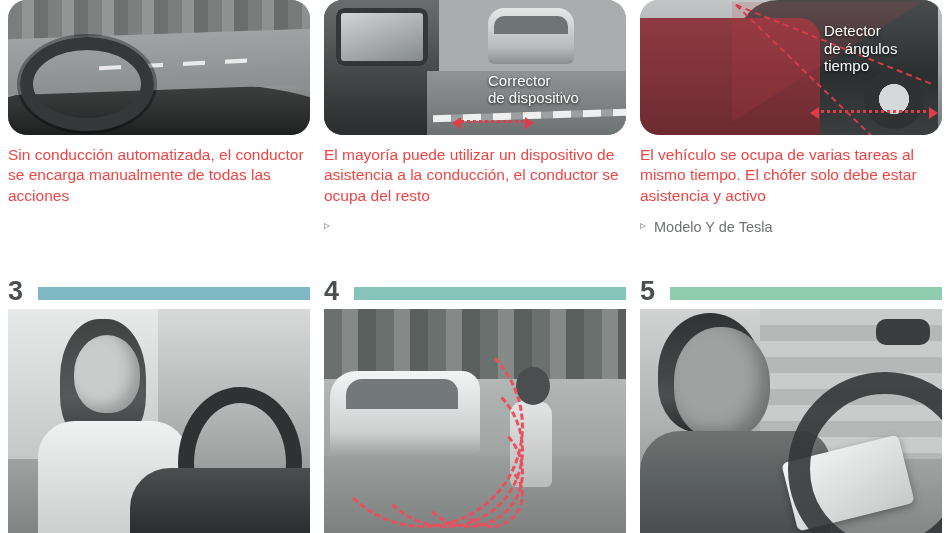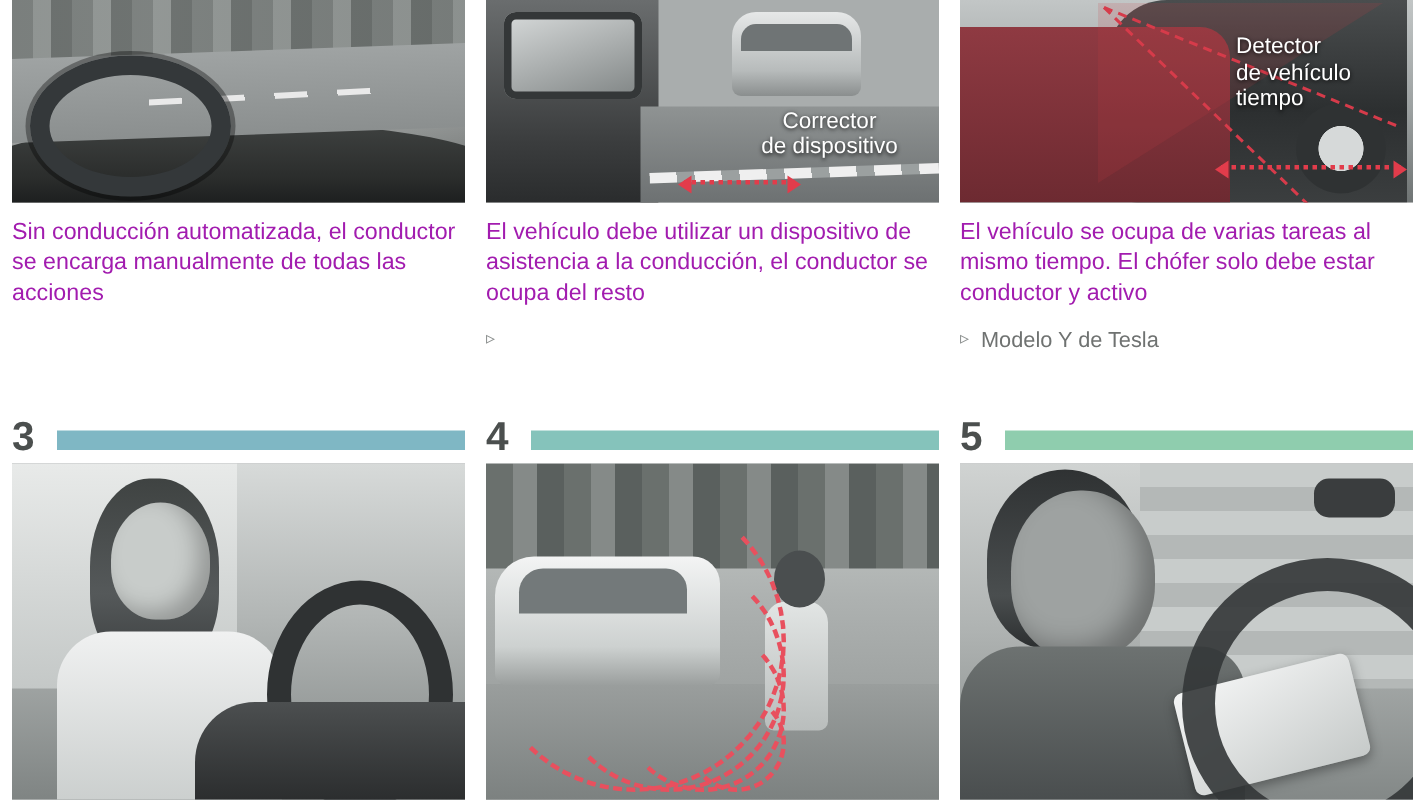--- a/index.html
+++ b/index.html
@@ -32,20 +32,21 @@
     box-sizing: border-box;
   }
 
   
   .row-top .photo {
     position: relative;
     width: 302px;
     height: 135px;
     overflow: hidden;
     background: #8e8e8e;
+    border-radius: 19px;
   }
   .row-top .photo .img {
     position: absolute;
     inset: 0;
   }
 
   
   .img-road {
     background:
       linear-gradient(180deg, rgba(255,255,255,0.0) 45%, rgba(0,0,0,0.35) 100%),
@@ -225,21 +226,21 @@
   .photo-caption {
     position: absolute;
     color: #ffffff;
     font-size: 15px;
     line-height: 1.18;
     text-shadow: 0 1px 3px rgba(0,0,0,0.85);
   }
   .cap-corrector {
     right: 8px;
     bottom: 28px;
-    text-align: center;
+    text-align: left;
     width: 130px;
   }
   .cap-detector {
     right: 8px;
     top: 22px;
     width: 110px;
     text-align: left;
   }
   .cap-arrows {
     position: absolute;
@@ -263,21 +264,21 @@
     left: -4px; top: -6px;
     border-right: 9px solid #e23c4b;
     border-top: 6px solid transparent;
     border-bottom: 6px solid transparent;
   }
 
   .desc {
     margin-top: 10px;
     font-size: 15.5px;
     line-height: 1.32;
-    color: #a21caf;
+    color: #ef4444;
   }
   .example {
     margin-top: 12px;
     font-size: 14.5px;
     line-height: 1.32;
     color: #6f7271;
     padding-left: 14px;
     position: relative;
   }
   .example .bullet {
@@ -521,44 +522,44 @@
           <div class="mirror-ground"></div>
           <div class="mirror-kerb"></div>
           <div class="mirror-car"></div>
           <div class="cap-arrows"></div>
         </div>
         <div class="photo-caption cap-corrector">
           <div>Corrector</div>
           <div>de dispositivo</div>
         </div>
       </div>
-      <div class="desc">El vehículo debe utilizar un dispositivo de asistencia a la conducción, el conductor se ocupa del resto</div>
+      <div class="desc">El mayoría puede utilizar un dispositivo de asistencia a la conducción, el conductor se ocupa del resto</div>
       <div class="example">
         <span class="bullet">▹</span>
       </div>
     </div>
 
     <div class="col">
       <div class="photo">
         <div class="img img-blind">
           <div class="blind-car"></div>
           <div class="blind-wheel"></div>
           <div class="blind-red-car"></div>
           <div class="beam"></div>
           <div class="beam-edge"></div>
           <div class="beam-edge2"></div>
           <div class="arrow-dots"></div>
         </div>
         <div class="photo-caption cap-detector">
           <div>Detector</div>
-          <div>de vehículo</div>
+          <div>de ángulos</div>
           <div>tiempo</div>
         </div>
       </div>
-      <div class="desc">El vehículo se ocupa de varias tareas al mismo tiempo. El chófer solo debe estar conductor y activo</div>
+      <div class="desc">El vehículo se ocupa de varias tareas al mismo tiempo. El chófer solo debe estar asistencia y activo</div>
       <div class="example">
         <span class="bullet">▹</span>
         <span>Modelo Y de Tesla</span>
       </div>
     </div>
   </div>
 
   <div class="row row-bottom">
 
     <div class="col">

